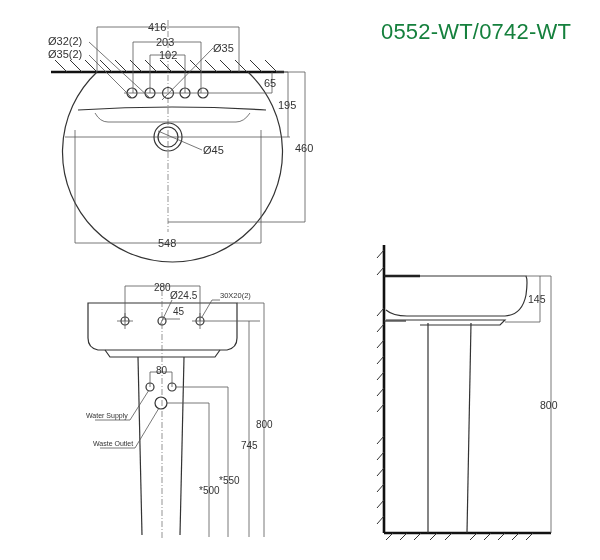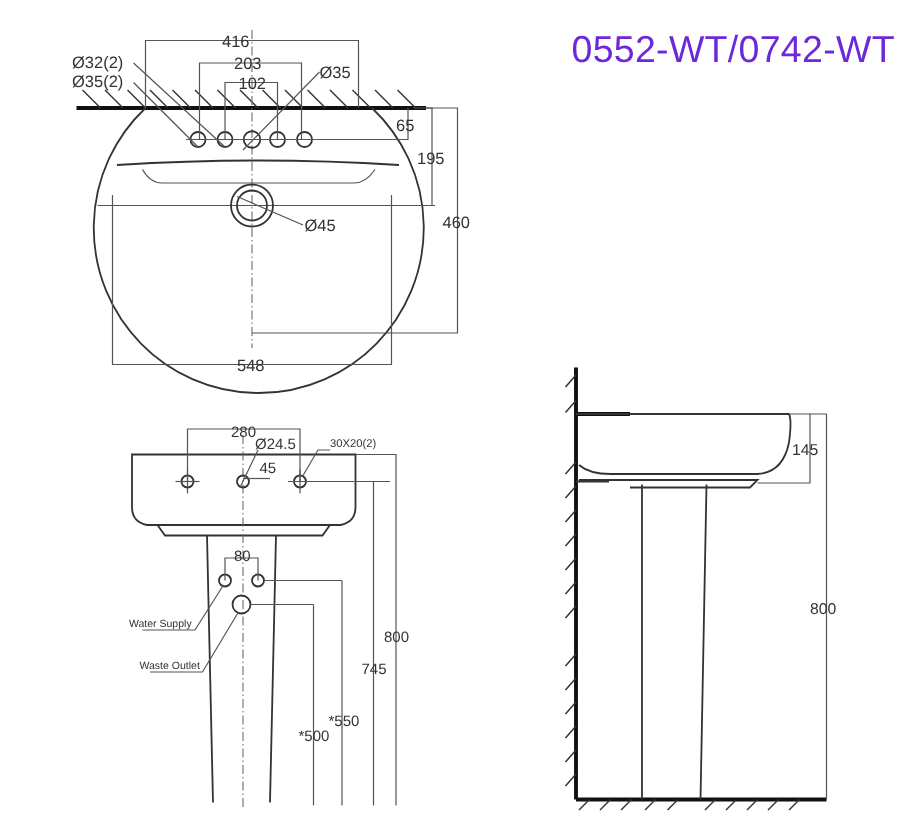--- a/index.html
+++ b/index.html
@@ -1,17 +1,17 @@
 <!DOCTYPE html>
 <html><head>
 <meta charset="utf-8">
 <style>
   html, body { margin: 0; padding: 0; background: #ffffff; }
   body { width: 600px; height: 560px; position: relative; overflow: hidden; font-family: "Liberation Sans", sans-serif; }
-  .title { position: absolute; left: 381px; top: 19px; font-size: 25px; color: #6d28d9; letter-spacing: 0.2px; font-family: "Liberation Sans", sans-serif; }
+  .title { position: absolute; left: 381px; top: 19px; font-size: 22px; color: #15803d; letter-spacing: 0.2px; font-family: "Liberation Sans", sans-serif; }
   svg { position: absolute; left: 0; top: 0; }
   .dim { font-family: "Liberation Sans", sans-serif; fill: #333; }
   .thin { stroke: #555; stroke-width: 0.8; fill: none; }
   .obj { stroke: #333; stroke-width: 1.2; fill: none; }
   .bold { stroke: #111; stroke-width: 2.6; fill: none; }
   .hatch { stroke: #333; stroke-width: 1; }
   .center { stroke: #666; stroke-width: 0.7; stroke-dasharray: 6 2 1 2; fill: none; }
 </style>
 </head>
 <body>

